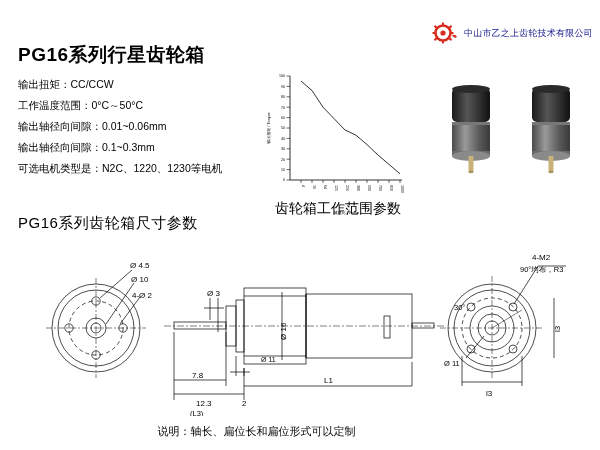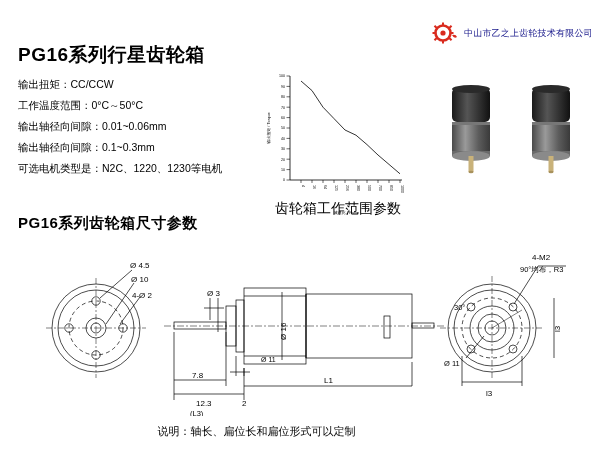--- a/index.html
+++ b/index.html
@@ -49,21 +49,21 @@
     top: 42px;
     font-size: 19px;
     font-weight: bold;
     letter-spacing: 0.5px;
   }
   .title-sub {
     position: absolute;
     left: 18px;
     top: 214px;
     font-size: 15px;
-    font-weight: bold;
+    font-weight: normal;
     letter-spacing: 0.5px;
   }
 
   
   .specs {
     position: absolute;
     left: 18px;
     top: 74px;
     width: 240px;
   }

